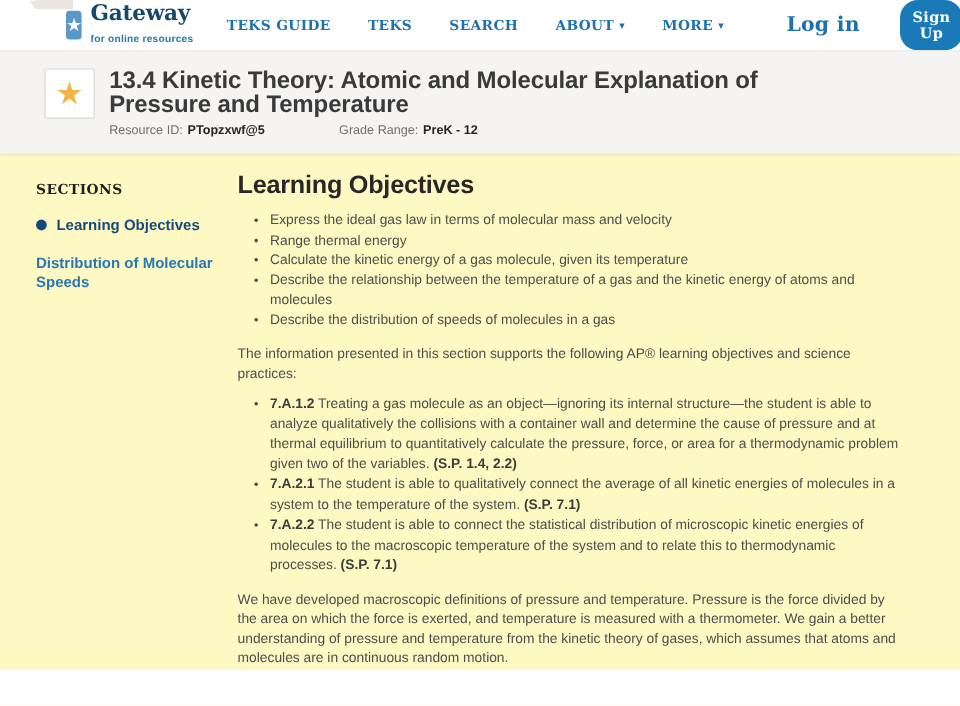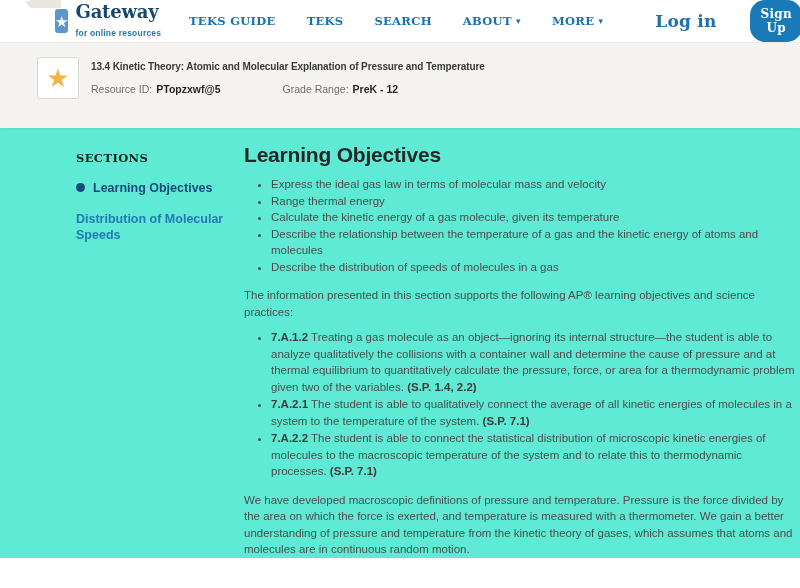--- a/index.html
+++ b/index.html
@@ -34,30 +34,30 @@
 
   
   .banner { height:86px; background:#f5f4f2; border-top:1px solid #edebe8;
             box-shadow:0 1px 2px rgba(0,0,0,0.08); display:flex;
             padding:14px 30px 0 37px; position:relative; z-index:2; }
   .star-box { width:42px; height:42px; background:#fff; border:1px solid #d9d7d2;
               border-radius:2px; display:flex; align-items:center; justify-content:center;
               flex-shrink:0; }
   .star-box .star { color:#f0b546; font-size:26px; line-height:1; }
   .banner-text { margin-left:12px; }
-  .res-title { font-size:10px; font-weight:bold; color:#3a3a3a; line-height:20px;
+  .res-title { font-size:20px; font-weight:bold; color:#3a3a3a; line-height:20px;
                max-width:575px; letter-spacing:-0.1px; }
   .meta-row { margin-top:6px; font-size:10.5px; display:flex; }
   .meta-label { color:#716f6a; }
   .meta-value { color:#262626; font-weight:bold; margin-left:4px; }
   .meta-pair { display:flex;justify-content:center; }
   .meta-pair.grade { margin-left:62px; }
 
   
-  .content { display:flex; background:#5eead4;justify-content:flex-end; }
+  .content { display:flex; background:#fef9c3; }
   .sidebar { width:198px; flex-shrink:0; padding:23px 0 0 30px; }
   .sections-heading { font-family:"DejaVu Serif", serif; font-weight:bold; font-size:11.5px;
                       color:#1e1e1e; letter-spacing:0.4px; }
   .side-item { margin-top:15px; font-size:12.5px; font-weight:bold; line-height:16px;
                max-width:160px; }
   .side-item .dot { display:inline-block; width:9px; height:9px; border-radius:50%;
                     background:#174a7c; margin-right:8px; }
   .side-item a { text-decoration:none; cursor:pointer; }
   .side-item.active a { color:#174a7c; }
   .side-item:not(.active) a { color:#2779b5; }

